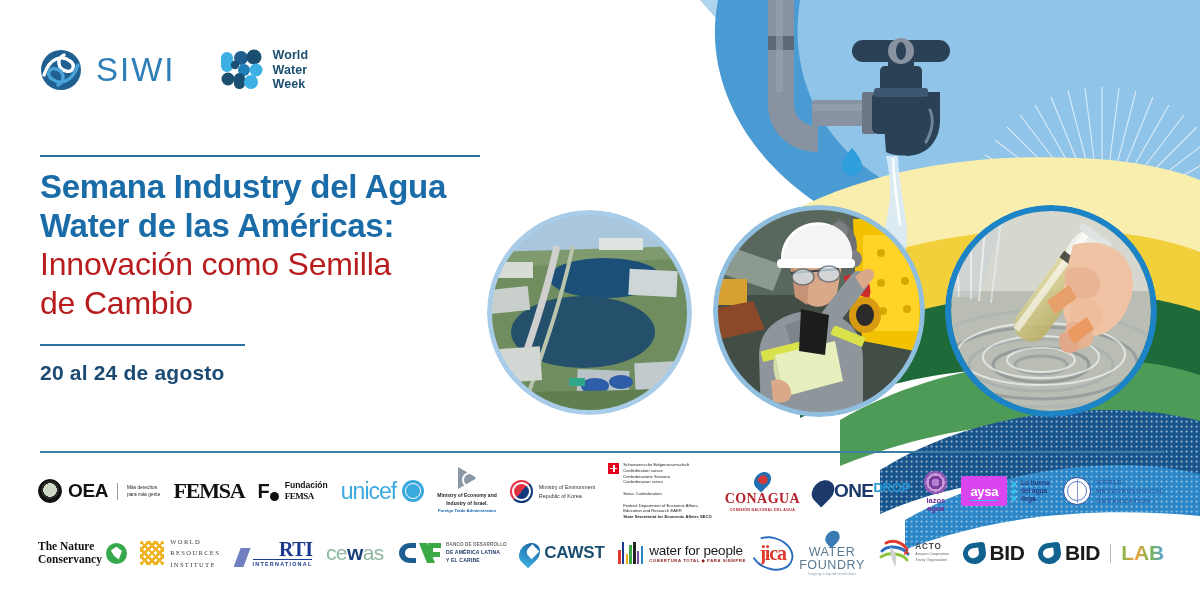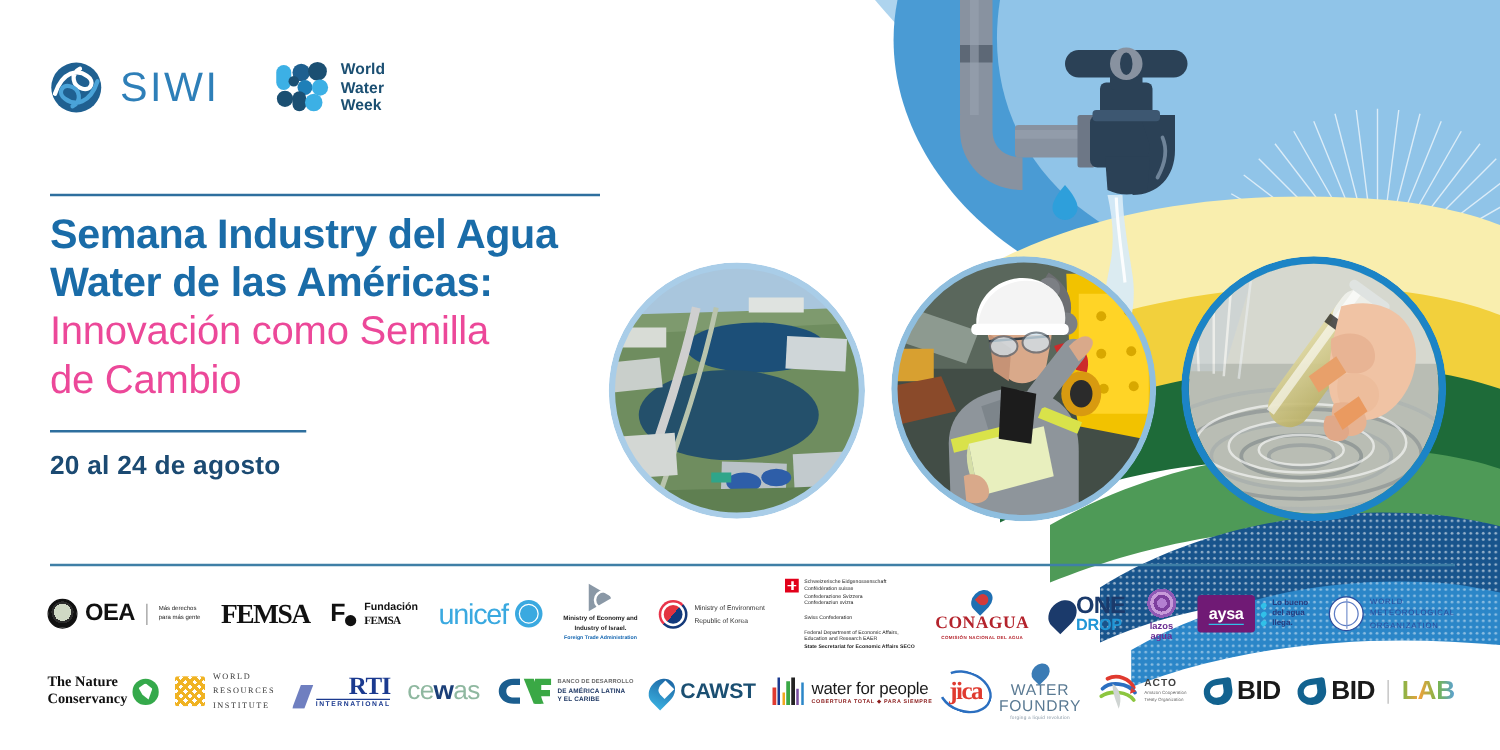--- a/index.html
+++ b/index.html
@@ -22,21 +22,21 @@
   .www-word{font-size:12.5px;font-weight:bold;color:#1b4f72;line-height:1.16;letter-spacing:.1px;}
 
   
   .rule{position:absolute;height:2px;background:#2e6f9e;}
   .rule-top{left:40px;top:155px;width:440px;}
   .rule-mid{left:40px;top:344px;width:205px;}
   .rule-logos{left:40px;top:451px;width:1124px;height:2px;background:#3f7fa6;}
 
   .headline{position:absolute;left:40px;top:168px;width:470px;}
   .hl-bold{font-size:33px;font-weight:bold;color:#1a6ca8;line-height:1.17;letter-spacing:-.3px;margin:0;}
-  .hl-light{font-size:32px;font-weight:300;color:#ec4899;line-height:1.2;letter-spacing:-.2px;margin:0;}
+  .hl-light{font-size:32px;font-weight:300;color:#b91c1c;line-height:1.2;letter-spacing:-.2px;margin:0;}
   .date{position:absolute;left:40px;top:361px;font-size:21px;font-weight:bold;color:#1b4a72;letter-spacing:.2px;}
 
   
   .photo{position:absolute;border-radius:50%;overflow:hidden;}
   .photo .ring{position:absolute;inset:0;border-radius:50%;box-sizing:border-box;}
   .p1{left:487px;top:210px;width:205px;height:205px;}
   .p1 .ring{border:5px solid #a9cde8;}
   .p2{left:713px;top:205px;width:212px;height:212px;}
   .p2 .ring{border:5px solid #8fbede;}
   .p3{left:945px;top:205px;width:212px;height:212px;}
@@ -102,21 +102,21 @@
   .od-drop{width:20px;height:25px;background:#1b3a6b;border-radius:0 50% 50% 50%;transform:rotate(-135deg);}
   .od-one{font-size:19px;font-weight:bold;color:#1b3a6b;letter-spacing:-.6px;line-height:.92;}
   .od-drop2{font-size:13px;font-weight:bold;color:#2196d6;letter-spacing:-.2px;line-height:.95;}
 
   
   .lazo{width:25px;height:25px;border-radius:50%;background:
     radial-gradient(circle at 50% 50%, #b37fd1 0 22%, #7d3f9e 22% 38%, #c79ad9 38% 52%, #8f59b5 52% 66%, transparent 66%);}
   .lazo-txt{font-size:7.5px;font-weight:bold;color:#6b2f93;line-height:1.06;text-align:center;}
 
   
-  .aysa-box{background:#701a75;border-radius:3px;padding:6px 9px;}
+  .aysa-box{background:#d946ef;border-radius:3px;padding:6px 9px;}
   .aysa-word{font-size:13px;font-weight:bold;color:#fff;letter-spacing:-.3px;line-height:1;}
   .aysa-u{border-bottom:1.6px solid #31c0e8;padding-bottom:1px;}
   .aysa-tag{font-size:6.4px;font-weight:bold;color:#253a7d;line-height:1.25;}
   .aysa-drops{display:flex;flex-direction:column;gap:2px;}
   .aysa-drops i{display:block;width:4px;height:5px;background:#31c0e8;border-radius:0 50% 50% 50%;transform:rotate(-135deg);}
 
   
   .wmo-seal{width:26px;height:26px;border-radius:50%;border:1.4px solid #2b4a9b;position:relative;background:#fff;}
   .wmo-seal:before{content:"";position:absolute;inset:3px;border-radius:50%;border:1px solid #5d7cc4;}
   .wmo-seal:after{content:"";position:absolute;left:50%;top:1px;width:1px;height:24px;background:#7d97d0;}
@@ -570,21 +570,21 @@
       </div>
 
       <div class="lg" style="flex-direction:column;gap:1px;">
         <span class="conagua-drop"></span>
         <span class="conagua-word">CONAGUA</span>
         <span class="conagua-sub">COMISIÓN NACIONAL DEL AGUA</span>
       </div>
 
       <div class="lg" style="gap:1px;">
         <span class="od-drop"></span>
-        <span style="display:flex;flex-direction:column;align-items:flex-start;">
+        <span style="display:flex;flex-direction:row;align-items:flex-start;">
           <span class="od-one">ONE</span>
           <span class="od-drop2">DROP</span>
         </span>
       </div>
 
       <div class="lg" style="flex-direction:column;gap:2px;">
         <span class="lazo"></span>
         <span class="lazo-txt">
           <span>lazos</span><br>
           <span>agua</span>

